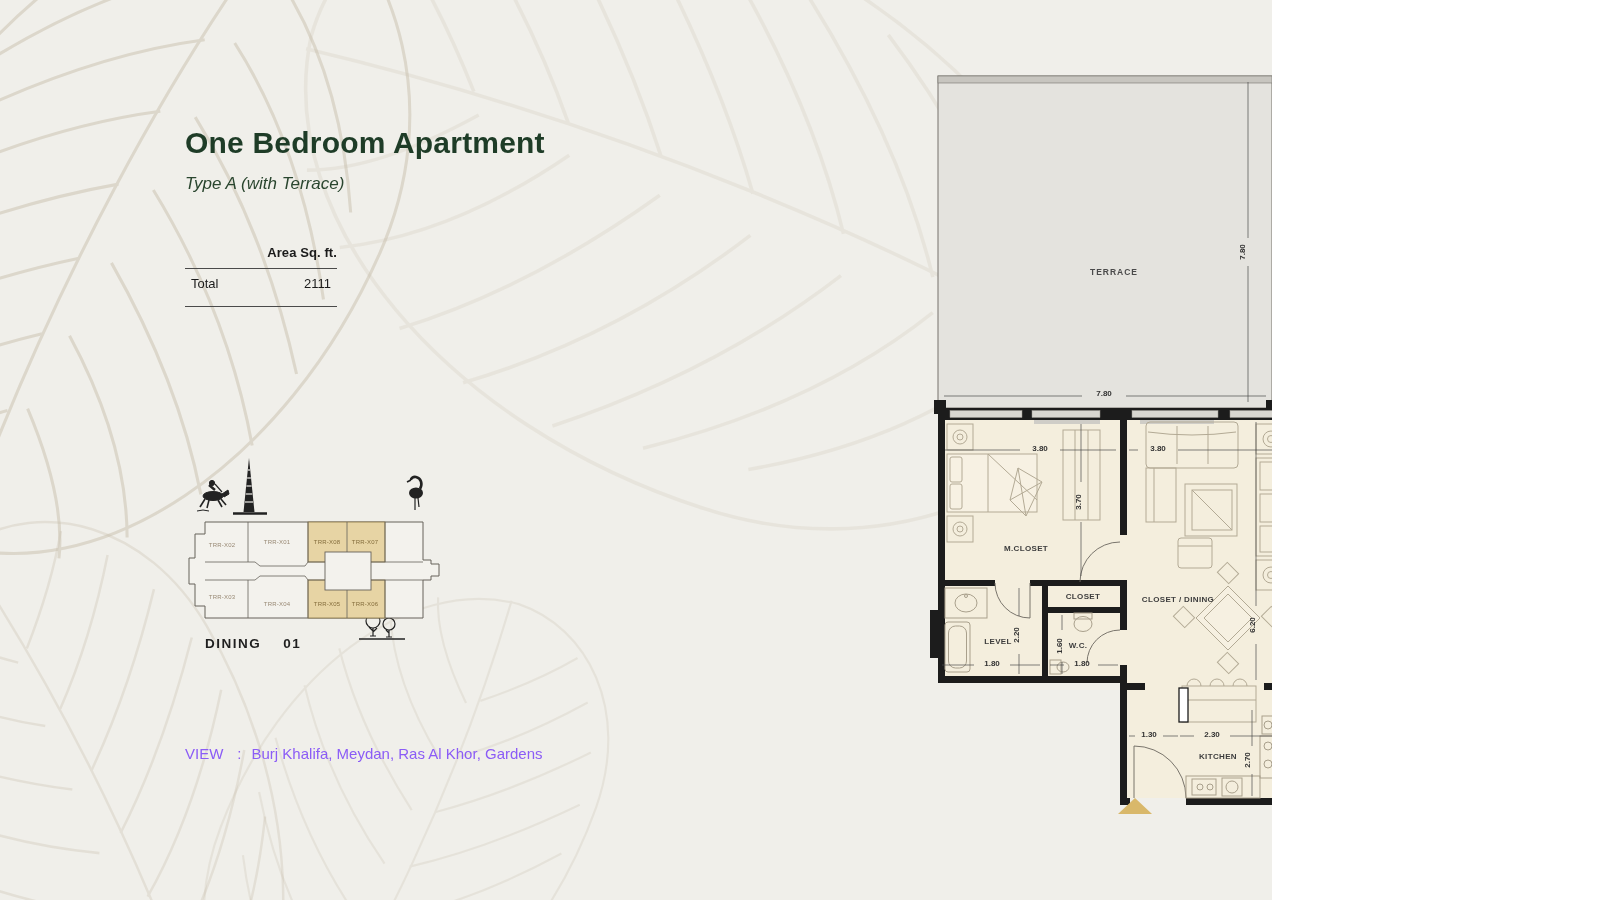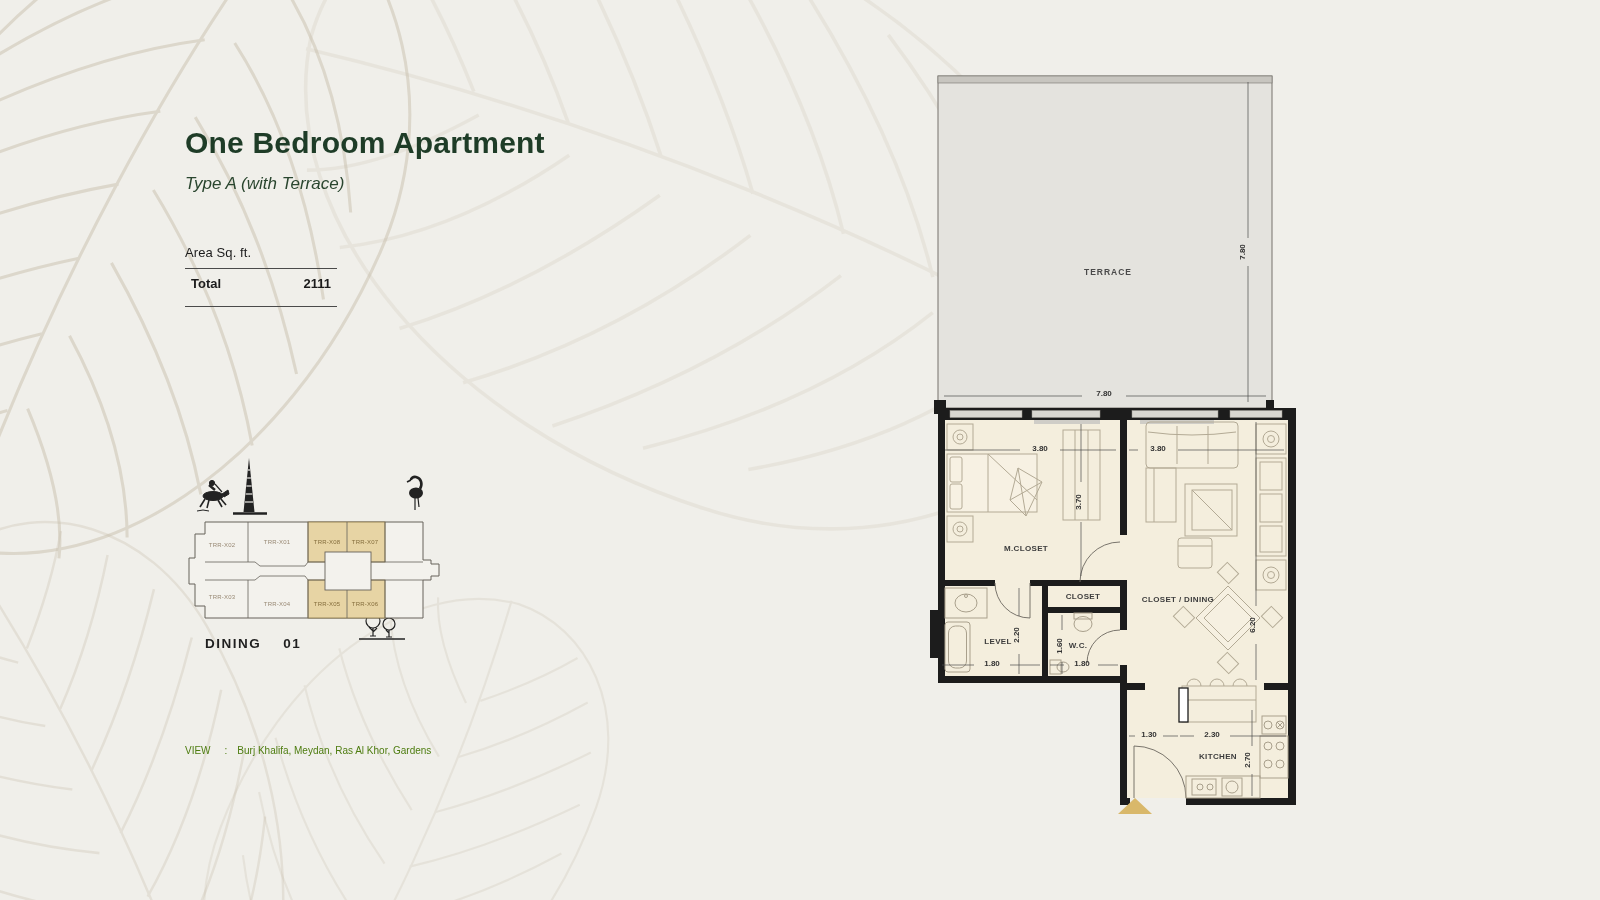--- a/index.html
+++ b/index.html
@@ -1,38 +1,38 @@
 <!DOCTYPE html>
 <html><head>
 <meta charset="utf-8">
 <style>
   html,body{margin:0;padding:0;}
-  .canvas{position:relative;width:1600px;height:900px;background:#f0efea;overflow:hidden;
+  .canvas{position:relative;width:1272px;height:900px;background:#f0efea;overflow:hidden;
           font-family:"Liberation Sans",sans-serif;color:#222;}
   .bg-leaves{position:absolute;left:0;top:0;z-index:0;}
   .content{position:absolute;left:0;top:0;width:100%;height:100%;z-index:1;}
 
   .page-title{position:absolute;left:185px;top:126px;font-size:30px;font-weight:700;
               color:#1e3c27;letter-spacing:.2px;}
   .page-subtitle{position:absolute;left:185px;top:174px;font-size:17px;color:#2a462f;font-style:italic;}
 
   .area-table{position:absolute;left:185px;top:245px;width:152px;font-size:13px;color:#1b1b1b;}
-  .area-table .hdr{font-weight:400;letter-spacing:.1px;}
+  .area-table .hdr{font-weight:700;letter-spacing:.1px;text-align:right;}
   .area-table .rule{border:none;border-top:1.4px solid #4a4a4a;margin:8px 0 0 0;}
-  .area-table .row{display:flex;justify-content:space-between;padding:7px 6px 7px 6px;font-weight:700;}
+  .area-table .row{display:flex;justify-content:space-between;padding:7px 6px 7px 6px;font-weight:400;}
 
   .key-plan{position:absolute;left:185px;top:450px;width:256px;height:205px;}
   .kp-label{position:absolute;transform:translate(-50%,-50%);font-size:6px;color:#988974;
             letter-spacing:.2px;white-space:nowrap;}
   .kp-label.hl{color:#846d3c;}
   .level-line{position:absolute;left:205px;top:636px;font-size:13.5px;font-weight:700;
               letter-spacing:1.5px;color:#1f1f1f;}
   .level-line .val{margin-left:22px;}
 
-  .view-line{position:absolute;left:185px;top:745px;font-size:10px;color:#4d7c0f;}
+  .view-line{position:absolute;left:185px;top:745px;font-size:15px;color:#8b5cf6;}
   .view-line .sep{margin:0 10px 0 14px;}
 
   .floor-plan{position:absolute;left:930px;top:70px;width:380px;height:755px;}
   .fp-label{position:absolute;transform:translate(-50%,-50%);font-size:8px;font-weight:700;
             color:#3d3d3d;letter-spacing:.35px;white-space:nowrap;}
   .fp-label.terr{font-size:8.5px;letter-spacing:1px;color:#4a4a4a;}
   .fp-dim{position:absolute;transform:translate(-50%,-50%);font-size:8px;font-weight:700;
           color:#333;white-space:nowrap;background:transparent;}
   .fp-dim.vert{transform:translate(-50%,-50%) rotate(-90deg);}
 </style>
@@ -330,21 +330,21 @@
           <line x1="250" y1="666" x2="264" y2="666"></line>
             <line x1="300" y1="666" x2="356" y2="666"></line>
           <line x1="322" y1="640" x2="322" y2="676"></line>
             <line x1="322" y1="704" x2="322" y2="726"></line>
         </g>
 
         <polygon points="188,744 222,744 205,728" fill="#d9b86a"></polygon>
       </svg>
 
       
-      <span class="fp-label terr" style="left:178px;top:202px">TERRACE</span>
+      <span class="fp-label terr" style="left:184px;top:202px">TERRACE</span>
       <span class="fp-label" style="left:96px;top:478px">M.CLOSET</span>
       <span class="fp-label" style="left:153px;top:526px">CLOSET</span>
       <span class="fp-label" style="left:248px;top:529px">CLOSET / DINING</span>
       <span class="fp-label" style="left:68px;top:571px">LEVEL</span>
       <span class="fp-label" style="left:148px;top:575px">W.C.</span>
       <span class="fp-label" style="left:288px;top:686px">KITCHEN</span>
 
       
       <span class="fp-dim" style="left:174px;top:323px">7.80</span>
       <span class="fp-dim vert" style="left:312px;top:182px">7.80</span>

